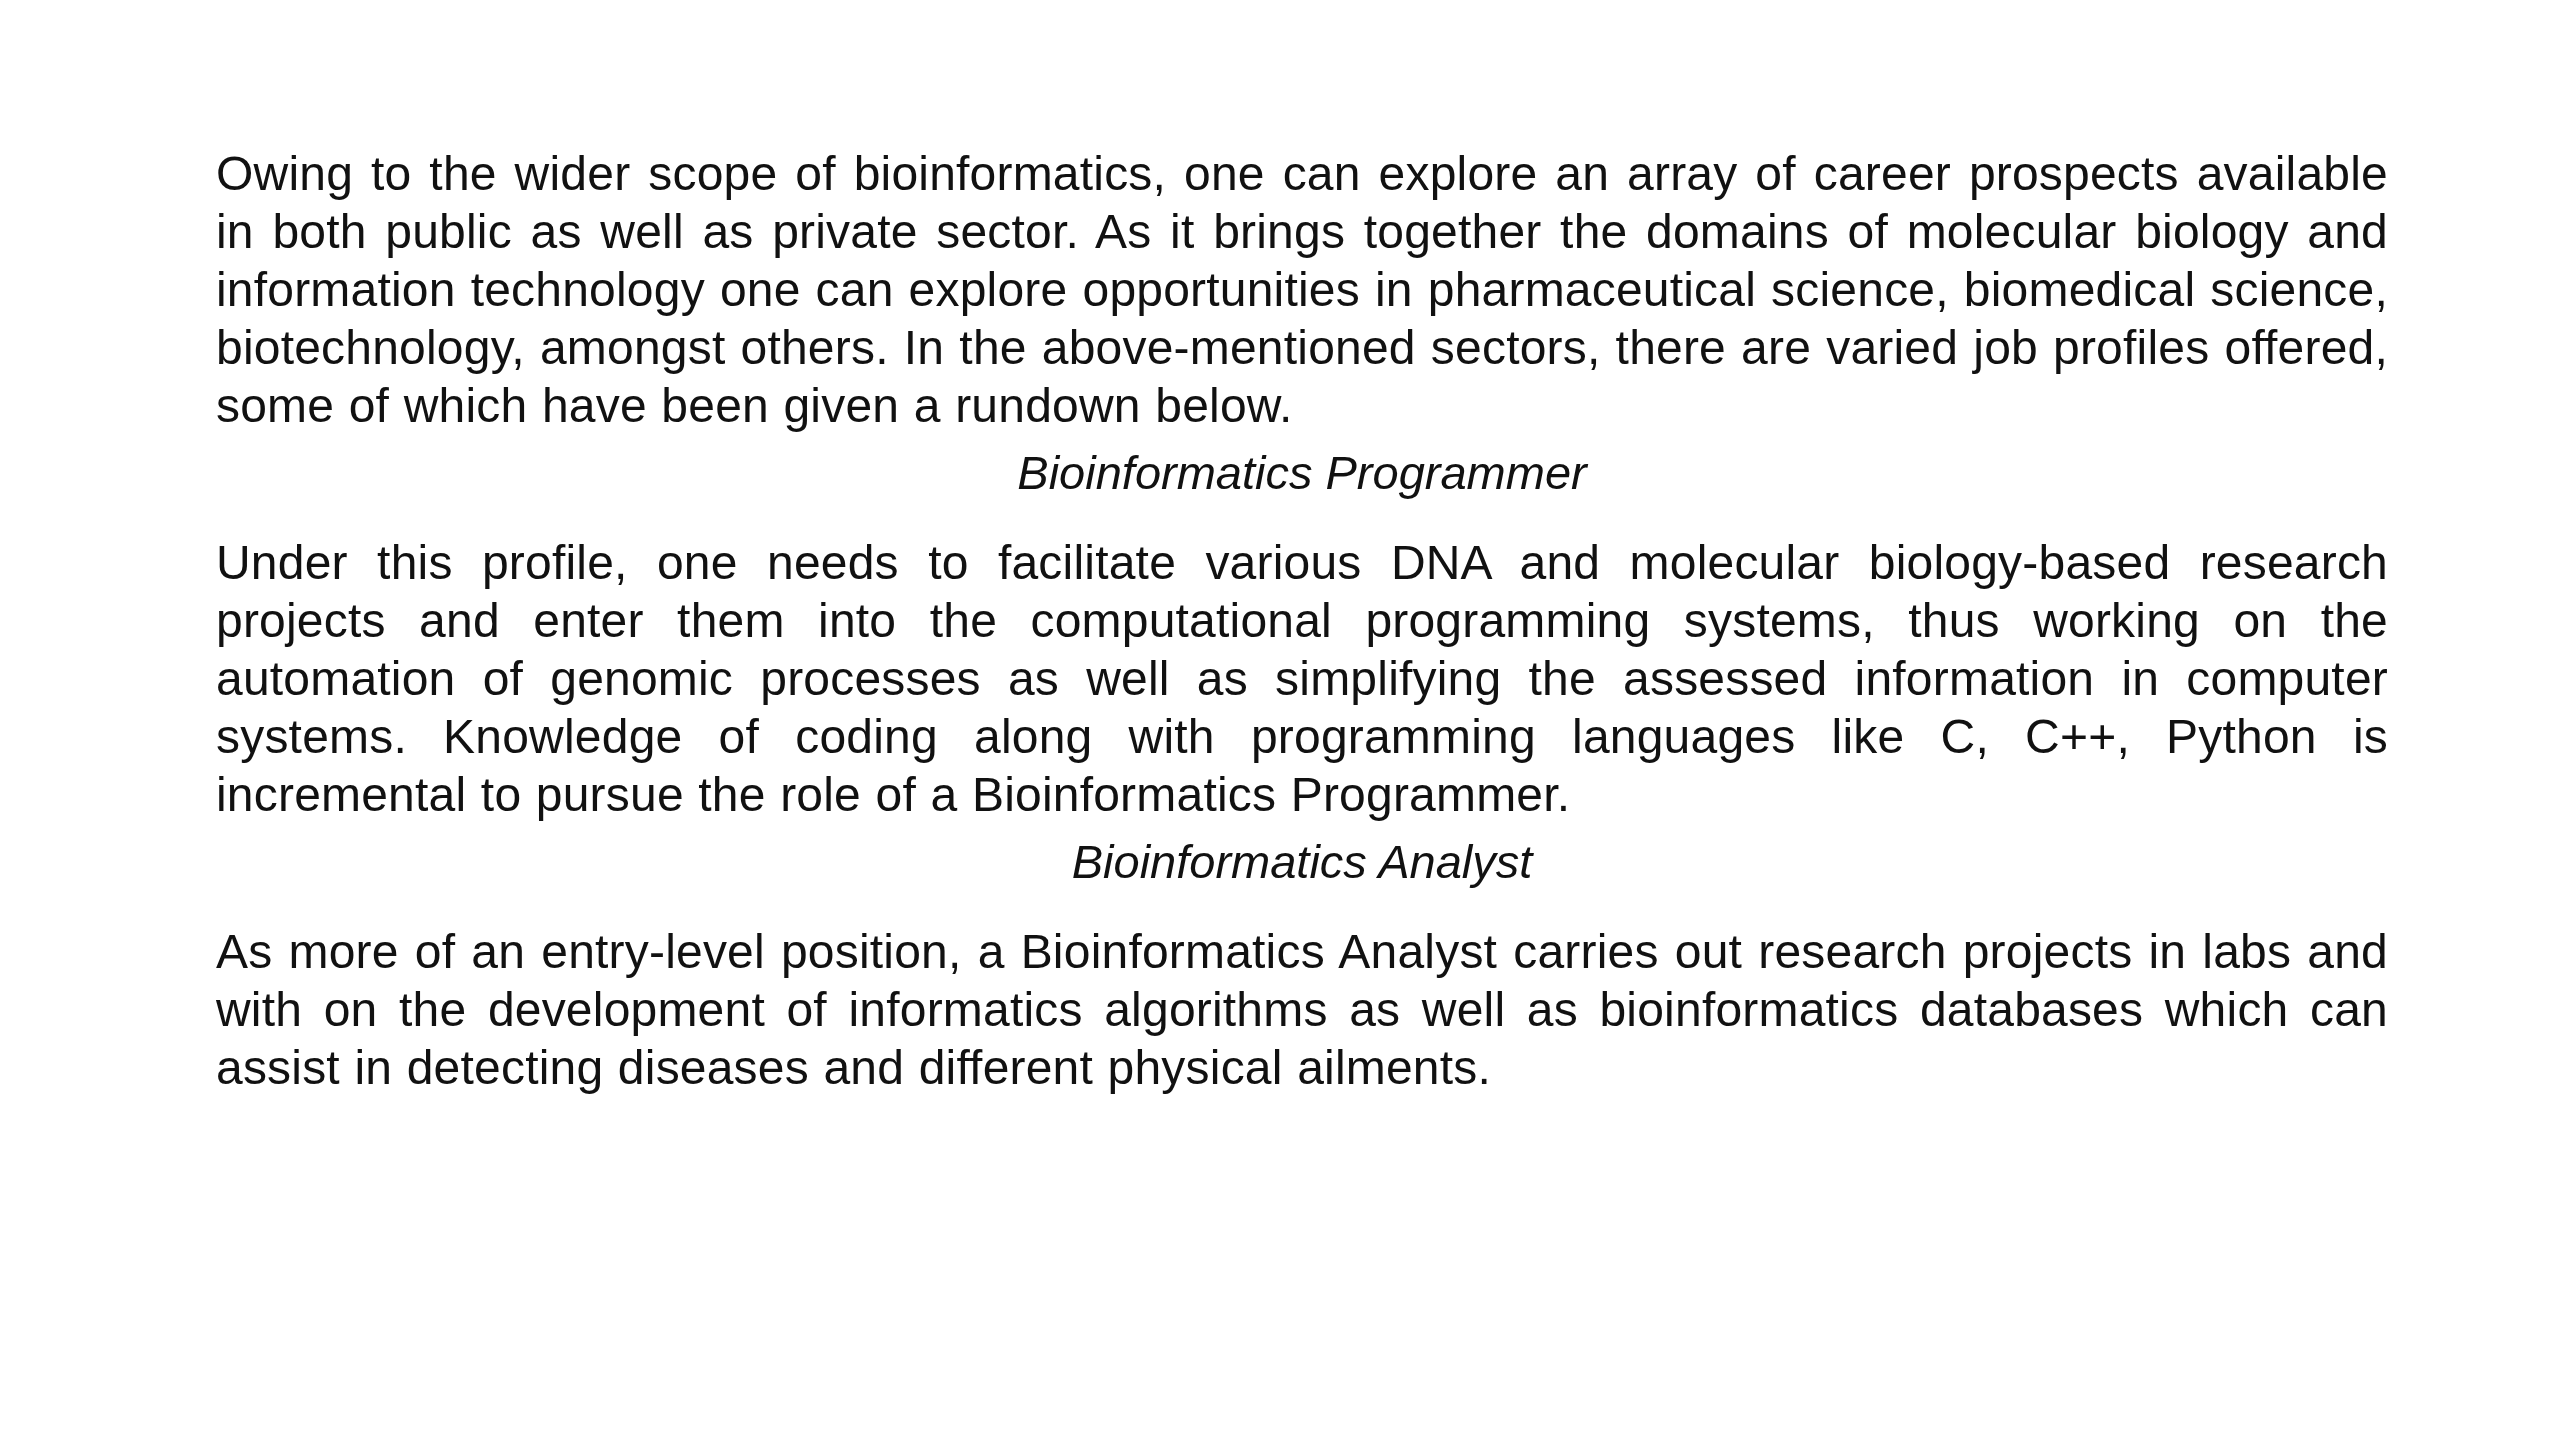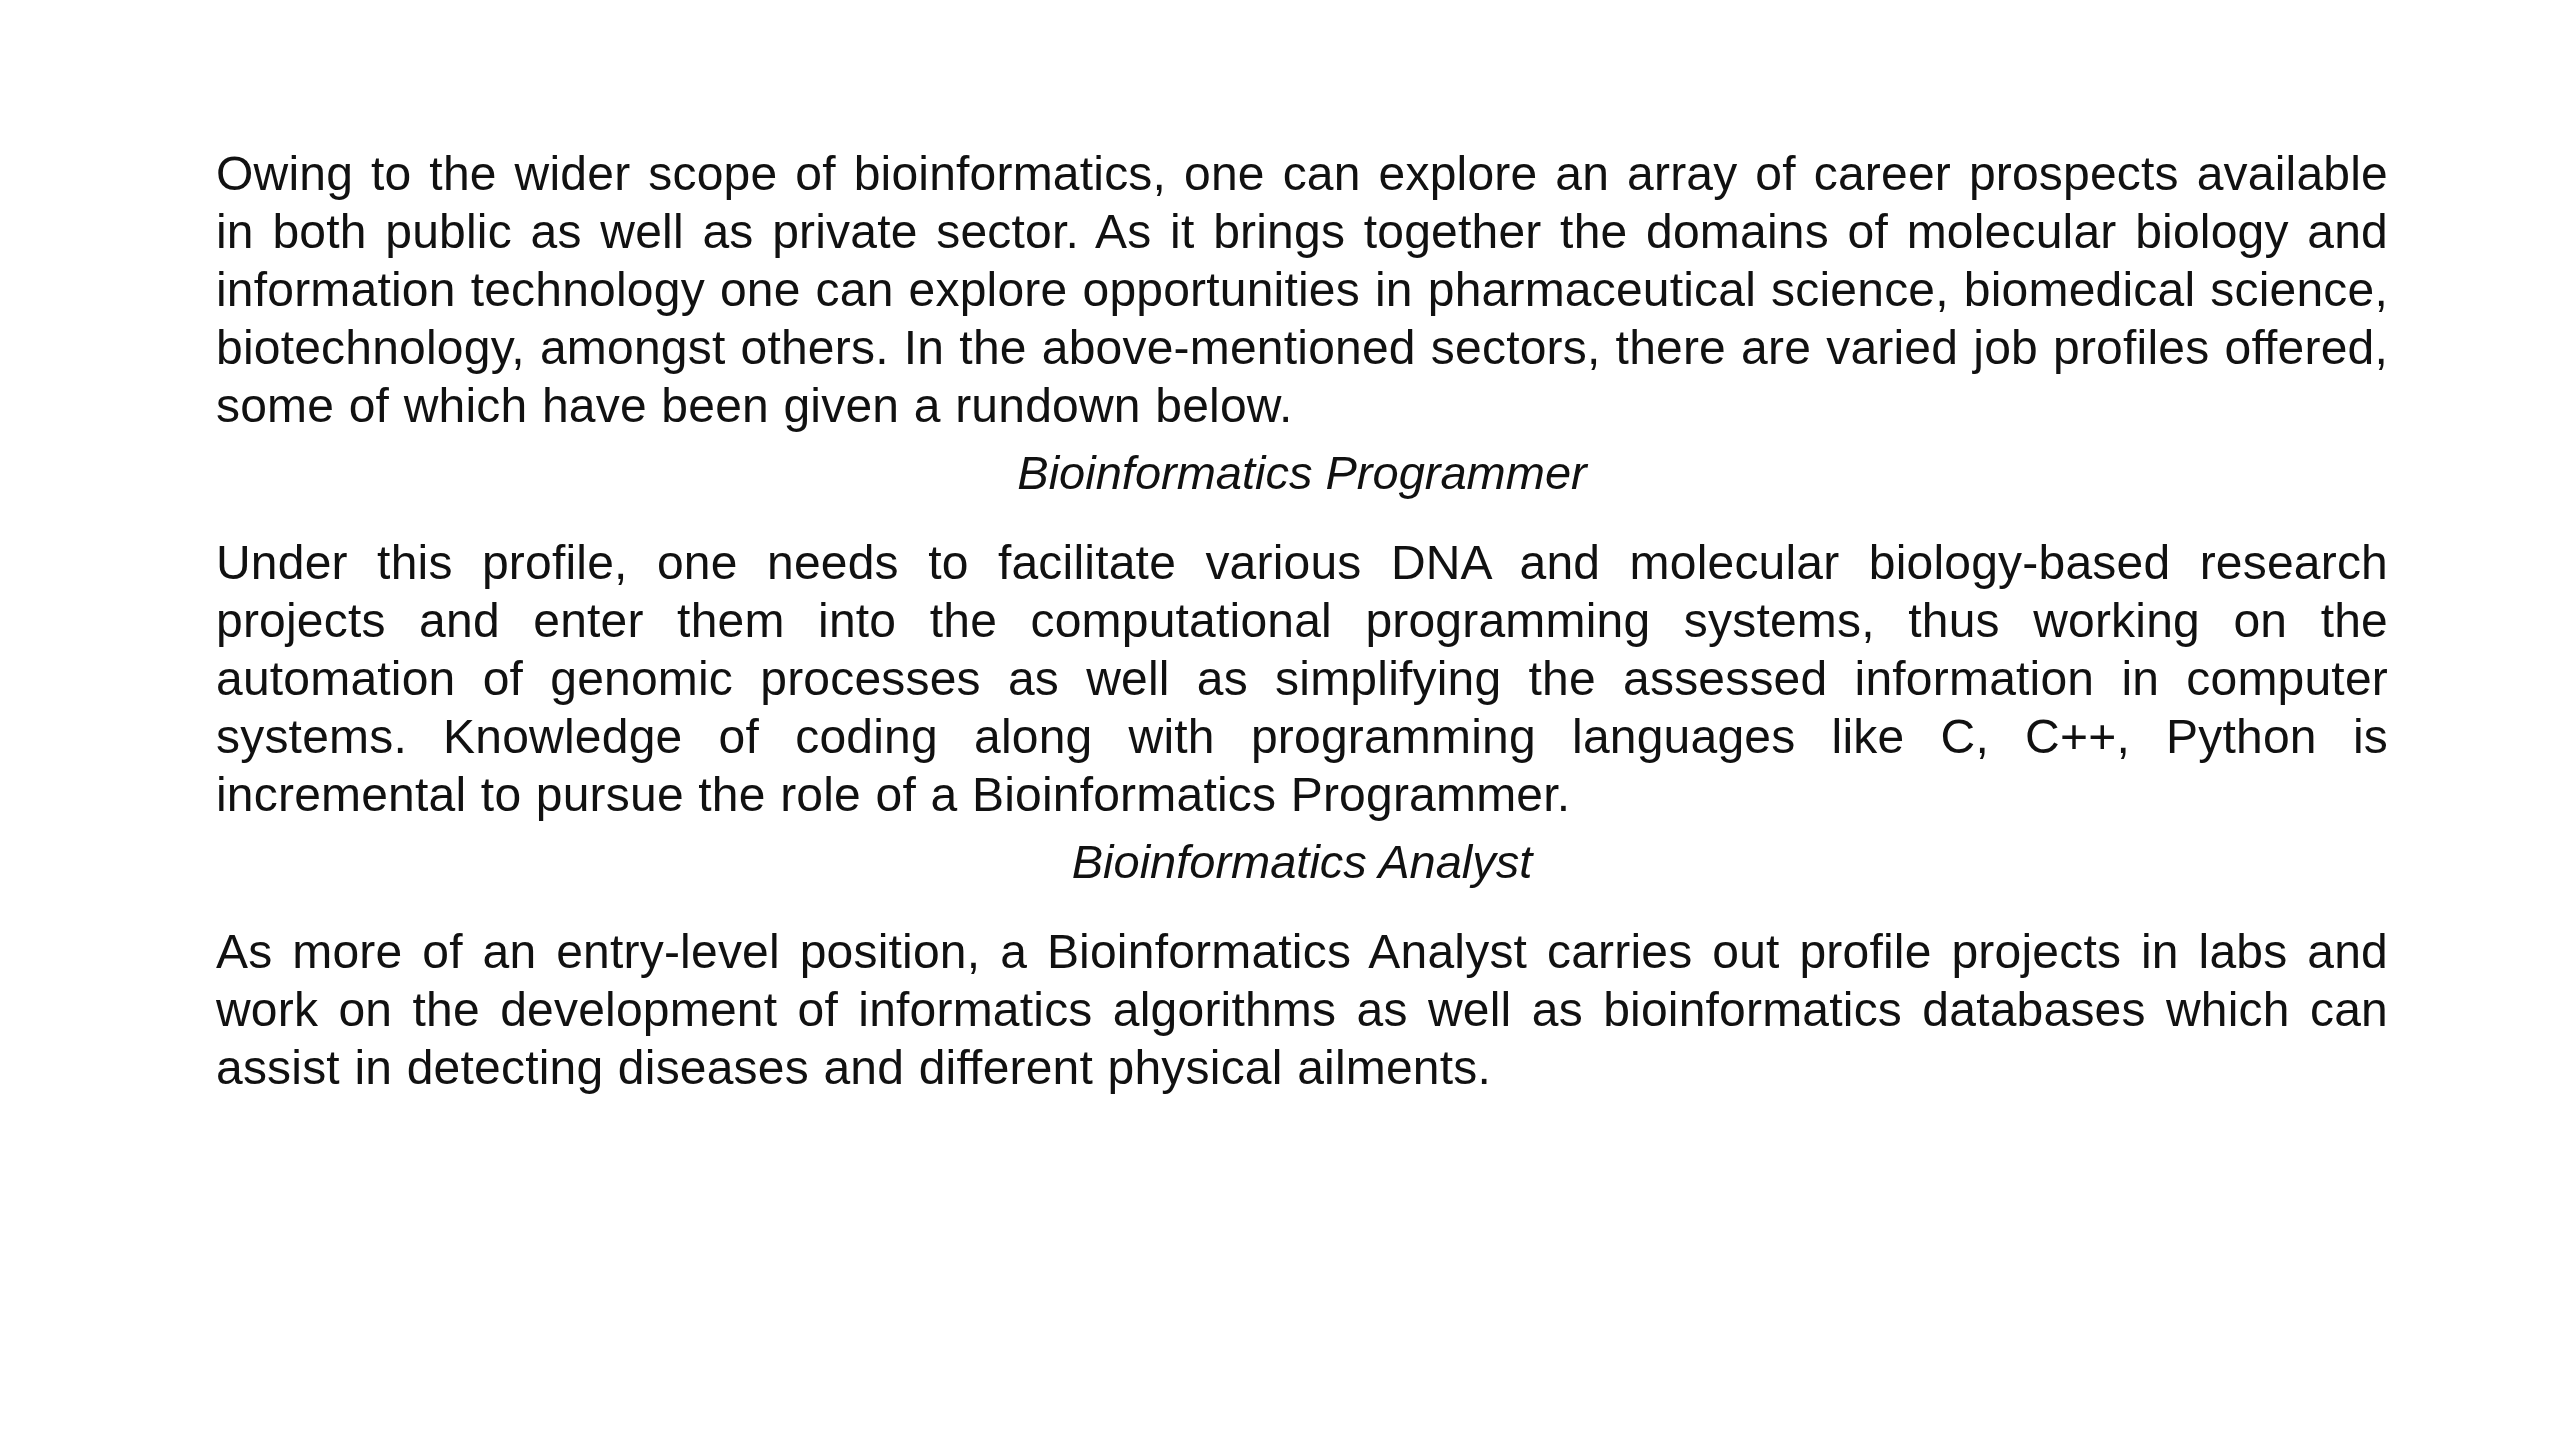--- a/index.html
+++ b/index.html
@@ -46,14 +46,14 @@
 
 <div class="page">
   <p class="para">Owing to the wider scope of bioinformatics, one can explore an array of career prospects available in both public as well as private sector. As it brings together the domains of molecular biology and information technology one can explore opportunities in pharmaceutical science, biomedical science, biotechnology, amongst others. In the above-mentioned sectors, there are varied job profiles offered, some of which have been given a rundown below.</p>
 
   <h2 class="heading">Bioinformatics Programmer</h2>
 
   <p class="para">Under this profile, one needs to facilitate various DNA and molecular biology-based research projects and enter them into the computational programming systems, thus working on the automation of genomic processes as well as simplifying the assessed information in computer systems. Knowledge of coding along with programming languages like C, C++, Python is incremental to pursue the role of a Bioinformatics Programmer.</p>
 
   <h2 class="heading">Bioinformatics Analyst</h2>
 
-  <p class="para">As more of an entry-level position, a Bioinformatics Analyst carries out profile projects in labs and work on the development of informatics algorithms as well as bioinformatics databases which can assist in detecting diseases and different physical ailments.</p>
+  <p class="para">As more of an entry-level position, a Bioinformatics Analyst carries out research projects in labs and with on the development of informatics algorithms as well as bioinformatics databases which can assist in detecting diseases and different physical ailments.</p>
 </div>
 
 </body></html>

